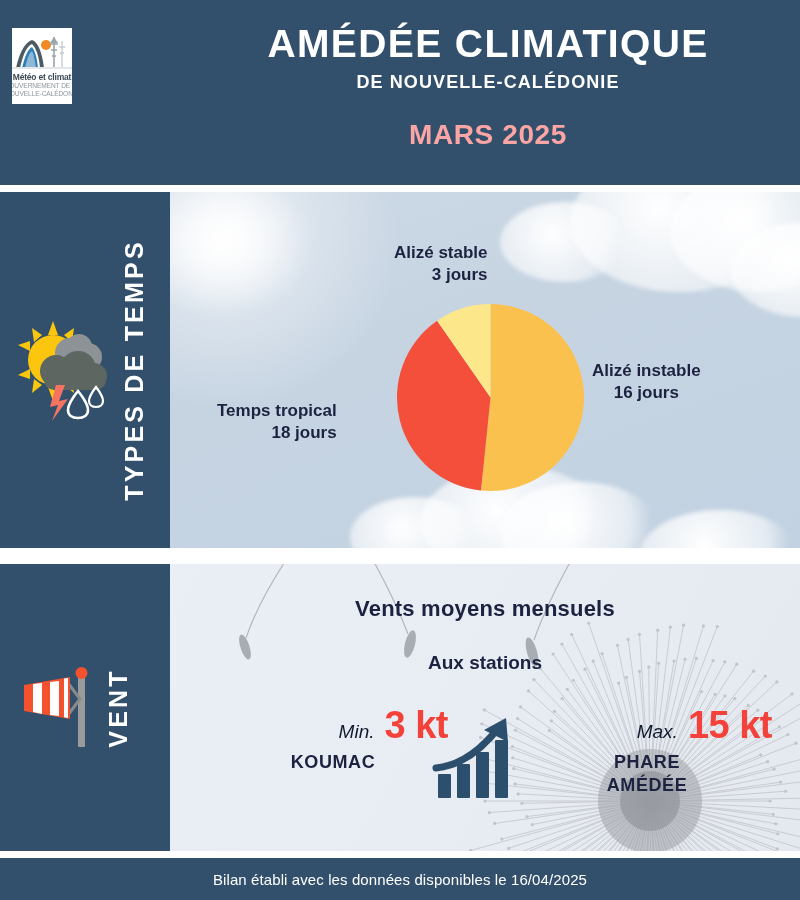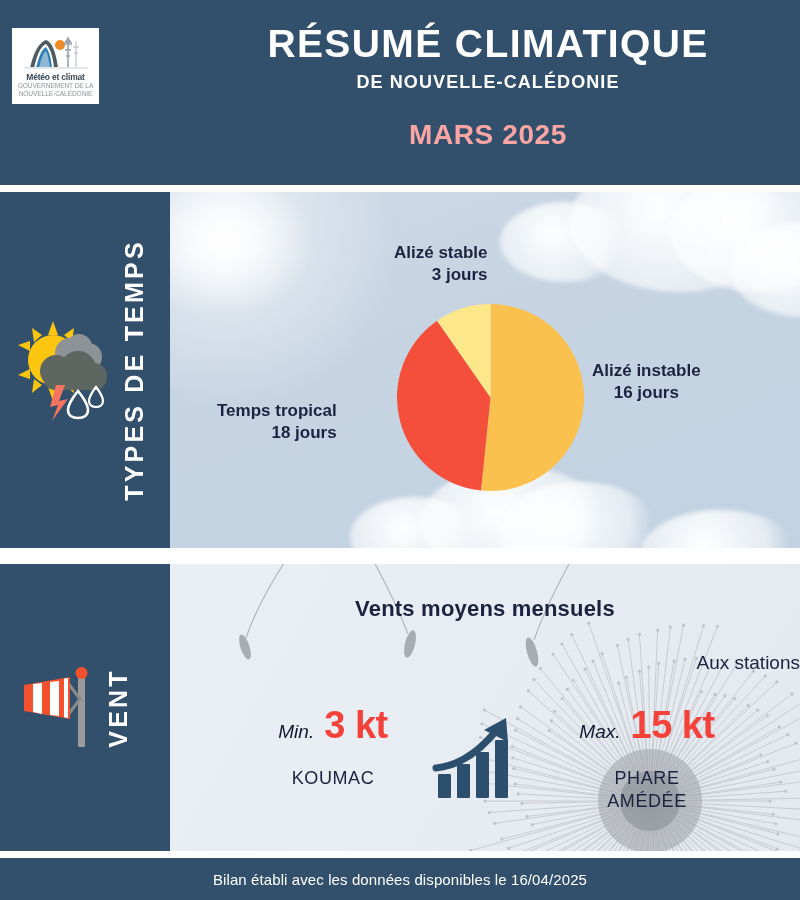--- a/index.html
+++ b/index.html
@@ -26,21 +26,21 @@
     background: #32506b;
   }
   .logos {
     position: absolute;
     left: 12px; top: 28px;
     display: flex;
     gap: 6px;
   }
   .logo-box {
     background: #ffffff;
-    width: 87px; height: 74px;
+    width: 60px; height: 74px;
     position: relative;
     overflow: hidden;
     display: flex;
     flex-direction: column;
     align-items: center;
   }
   .logo-box.gov { padding-top: 2px; }
   .gov-mark {
     width: 64px; height: 40px;
     position: relative;
@@ -207,54 +207,54 @@
     left: 0; right: 0; top: 32px;
     text-align: center;
     color: #1c2240;
     font-size: 22px;
     font-weight: bold;
     letter-spacing: .2px;
   }
   .wind-sub {
     position: absolute;
     left: 0; right: 0; top: 88px;
-    text-align: right;
+    text-align: center;
     color: #1c2240;
     font-size: 19px;
-    font-weight: normal;
+    font-weight: bold;
   }
   .stat {
     position: absolute;
     text-align: center;
   }
   .stat .row {
     display: flex;
     align-items: baseline;
     gap: 10px;
-    justify-content: center;
+    justify-content: flex-end;
   }
   .stat .lead {
     color: #101a2e;
     font-size: 19px;
     font-style: italic;
     font-weight: normal;
   }
   .stat .val {
     color: #f4413a;
     font-size: 38px;
     font-weight: bold;
     letter-spacing: -0.5px;
   }
   .stat .station {
     color: #1c2240;
     font-size: 18px;
-    font-weight: normal;
+    font-weight: bold;
     letter-spacing: .6px;
     line-height: 23px;
-    margin-top: 20px;
+    margin-top: 4px;
   }
   .stat-min { left: 48px; top: 140px; width: 230px; }
   .stat-max { left: 352px; top: 140px; width: 250px; }
 
   .growth-icon {
     position: absolute;
     left: 262px; top: 148px;
   }
 
   
@@ -299,21 +299,21 @@
         </div>
         <div class="gov-t1">Météo et climat</div>
         <div class="gov-t2">GOUVERNEMENT DE LA</div>
         <div class="gov-t2">NOUVELLE-CALÉDONIE</div>
       </div>
 
 
     </div>
 
     <div class="title-block">
-      <div class="title-main">RÉSUMÉ CLIMATIQUE</div>
+      <div class="title-main">AMÉDÉE CLIMATIQUE</div>
       <div class="title-sub">DE NOUVELLE-CALÉDONIE</div>
       <div class="title-month">MARS 2025</div>
     </div>
   </div>
 
   <div class="gap" style="top:185px;height:7px;"></div>
 
   <div class="section sec-weather">
 
     <div class="sidebar">

